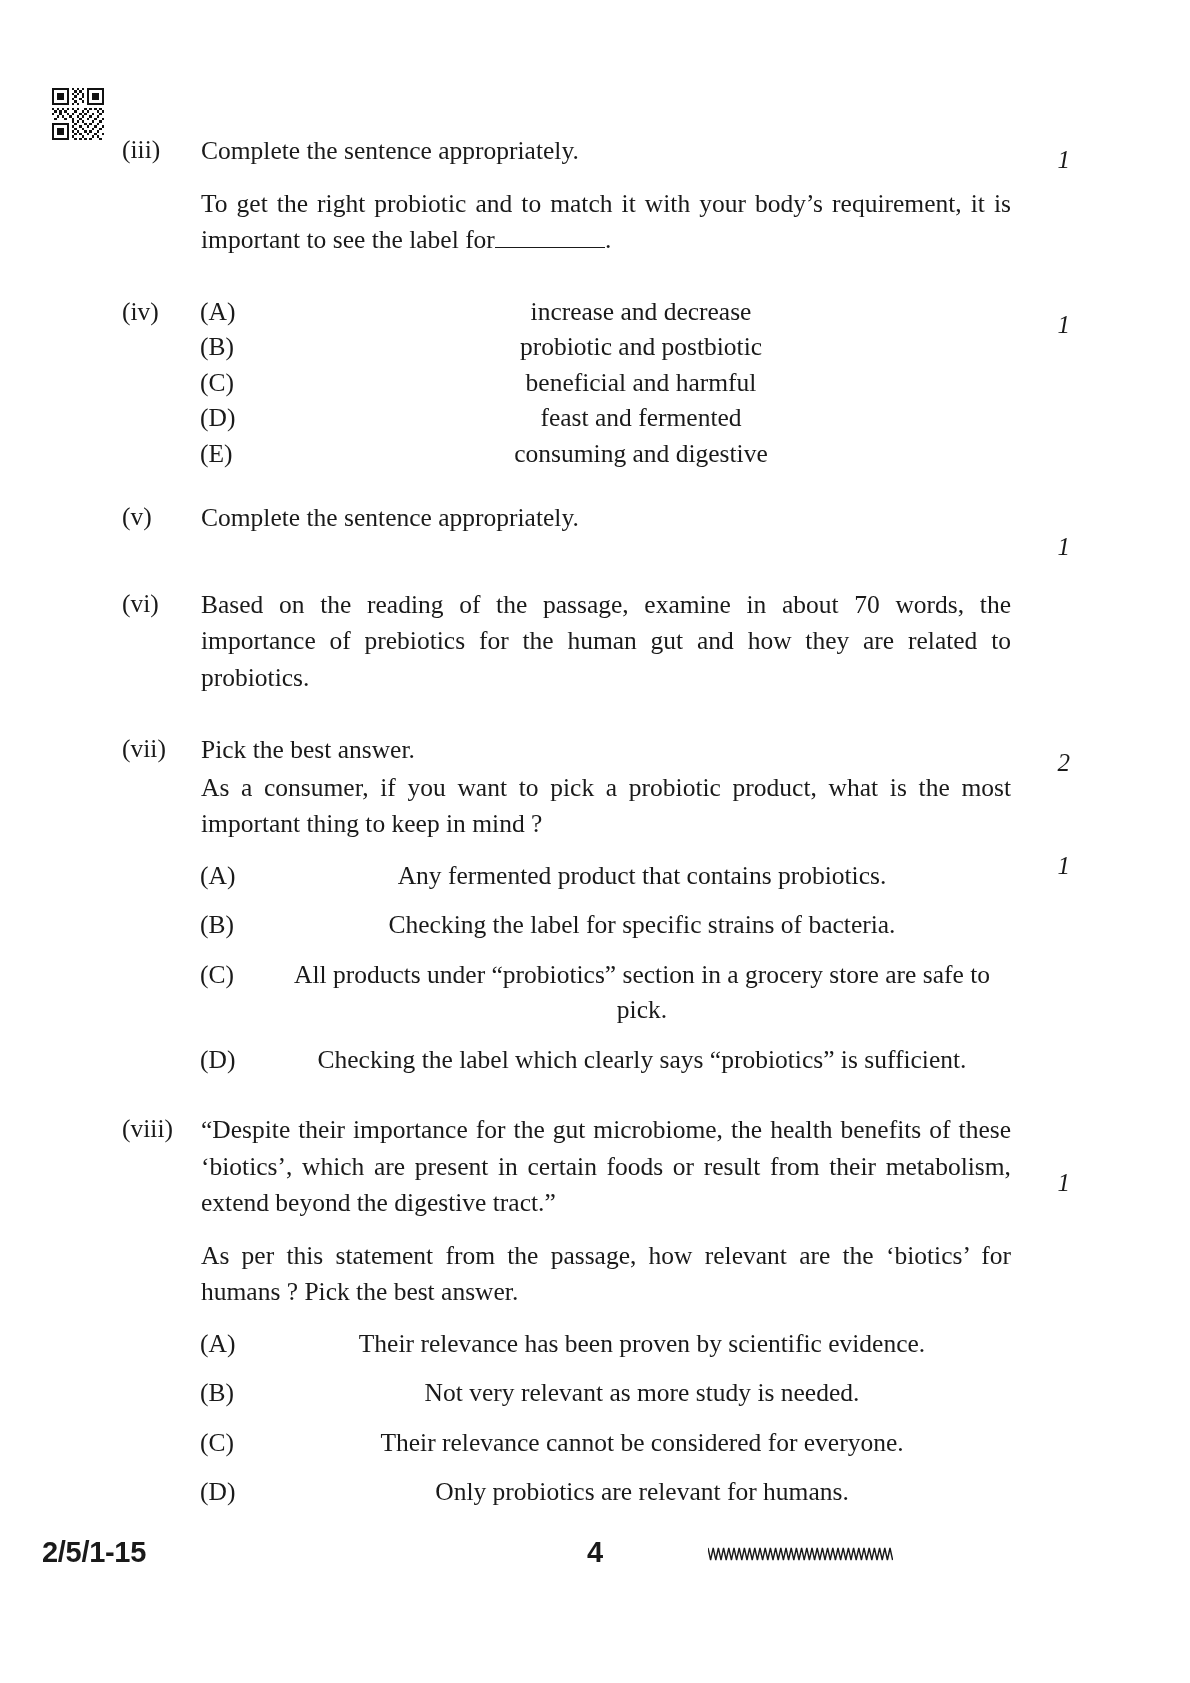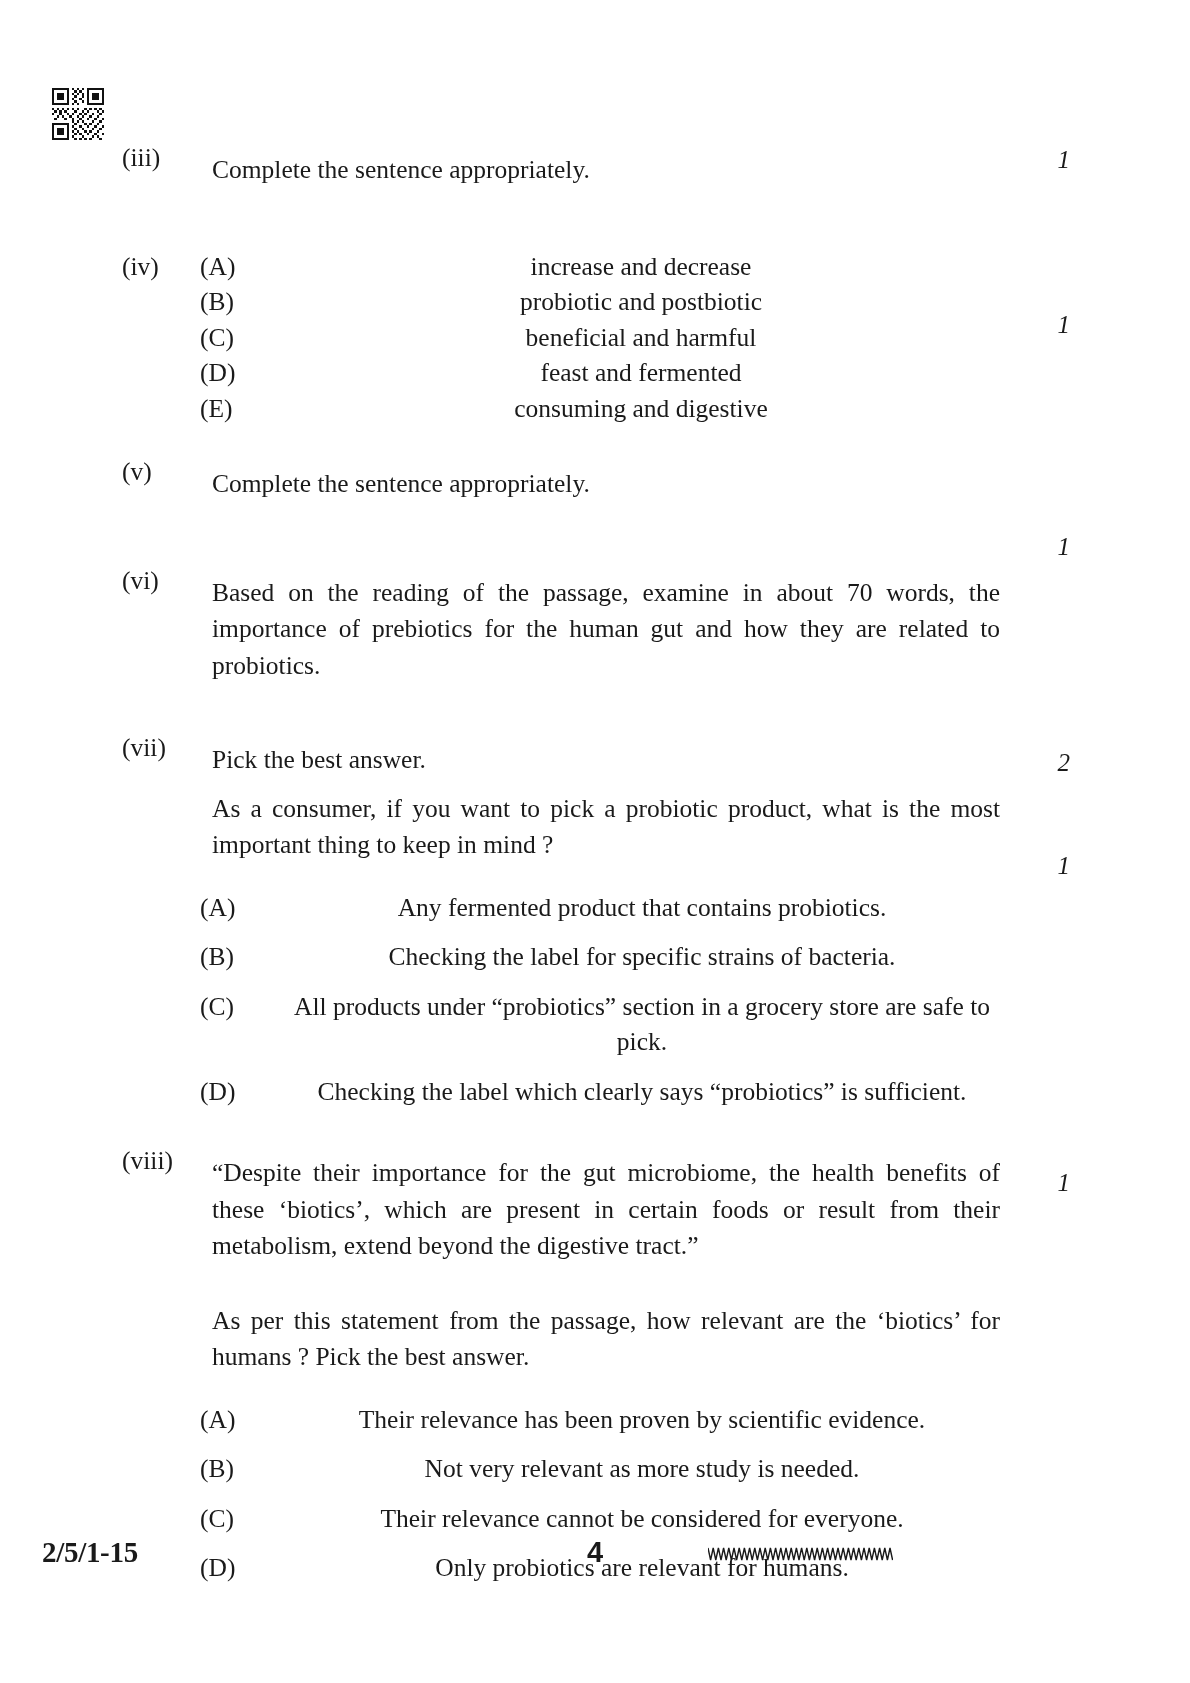--- a/index.html
+++ b/index.html
@@ -24,21 +24,21 @@
     top: 88px;
     width: 52px;
     height: 52px;
   }
   .qr svg { display: block; }
 
   
   .content {
     position: absolute;
     left: 122px;
-    top: 140px;
+    top: 132px;
     width: 890px;
   }
 
   
   .q {
     display: flex;
     align-items: flex-start;
     position: relative;
   }
   .q-num {
@@ -49,21 +49,21 @@
     text-align: left;
     padding-top: 0;
   }
   .q-body {
     flex: 1 1 auto;
     font-size: 25.5px;
     line-height: 36px;
   }
 
   .para {
-    margin: 12px;
+    margin: 1px;
     font-size: 25.5px;
     line-height: 36.5px;
   }
   .para.justify {
     text-align: justify;
     text-align-last: left;
   }
   .gap-sm { height: 14px; }
   .gap-md { height: 28px; }
   .gap-lg { height: 34px; }
@@ -110,21 +110,21 @@
     position: absolute;
     left: 0;
     top: 1536px;
     width: 1190px;
     height: 48px;
   }
   .footer-code {
     position: absolute;
     left: 42px;
     top: 0;
-    font-family: Liberation Serif, serif;
+    font-family: Liberation Sans, sans-serif;
     font-weight: bold;
     font-size: 29px;
     letter-spacing: -0.3px;
   }
   .footer-page {
     position: absolute;
     left: 0;
     top: 0;
     width: 1190px;
     text-align: center;
@@ -262,20 +262,21 @@
     </svg>
   </div>
 
   <div class="content">
 
     <div class="q">
       <div class="q-num">(iii)</div>
       <div class="q-body">
         <p class="para">Complete the sentence appropriately.</p>
         <div class="gap-sm"></div>
+        <p class="para justify"><span>To get the right probiotic and to match it with your body’s requirement, it is important to see the label for</span><span class="blank w1"></span><span>.</span></p>
       </div>
     </div>
 
     <div class="gap-lg"></div>
 
     <div class="q">
       <div class="q-num">(iv)</div>
       <div class="q-body">
         <div class="opts">
           <div class="opt tight">

